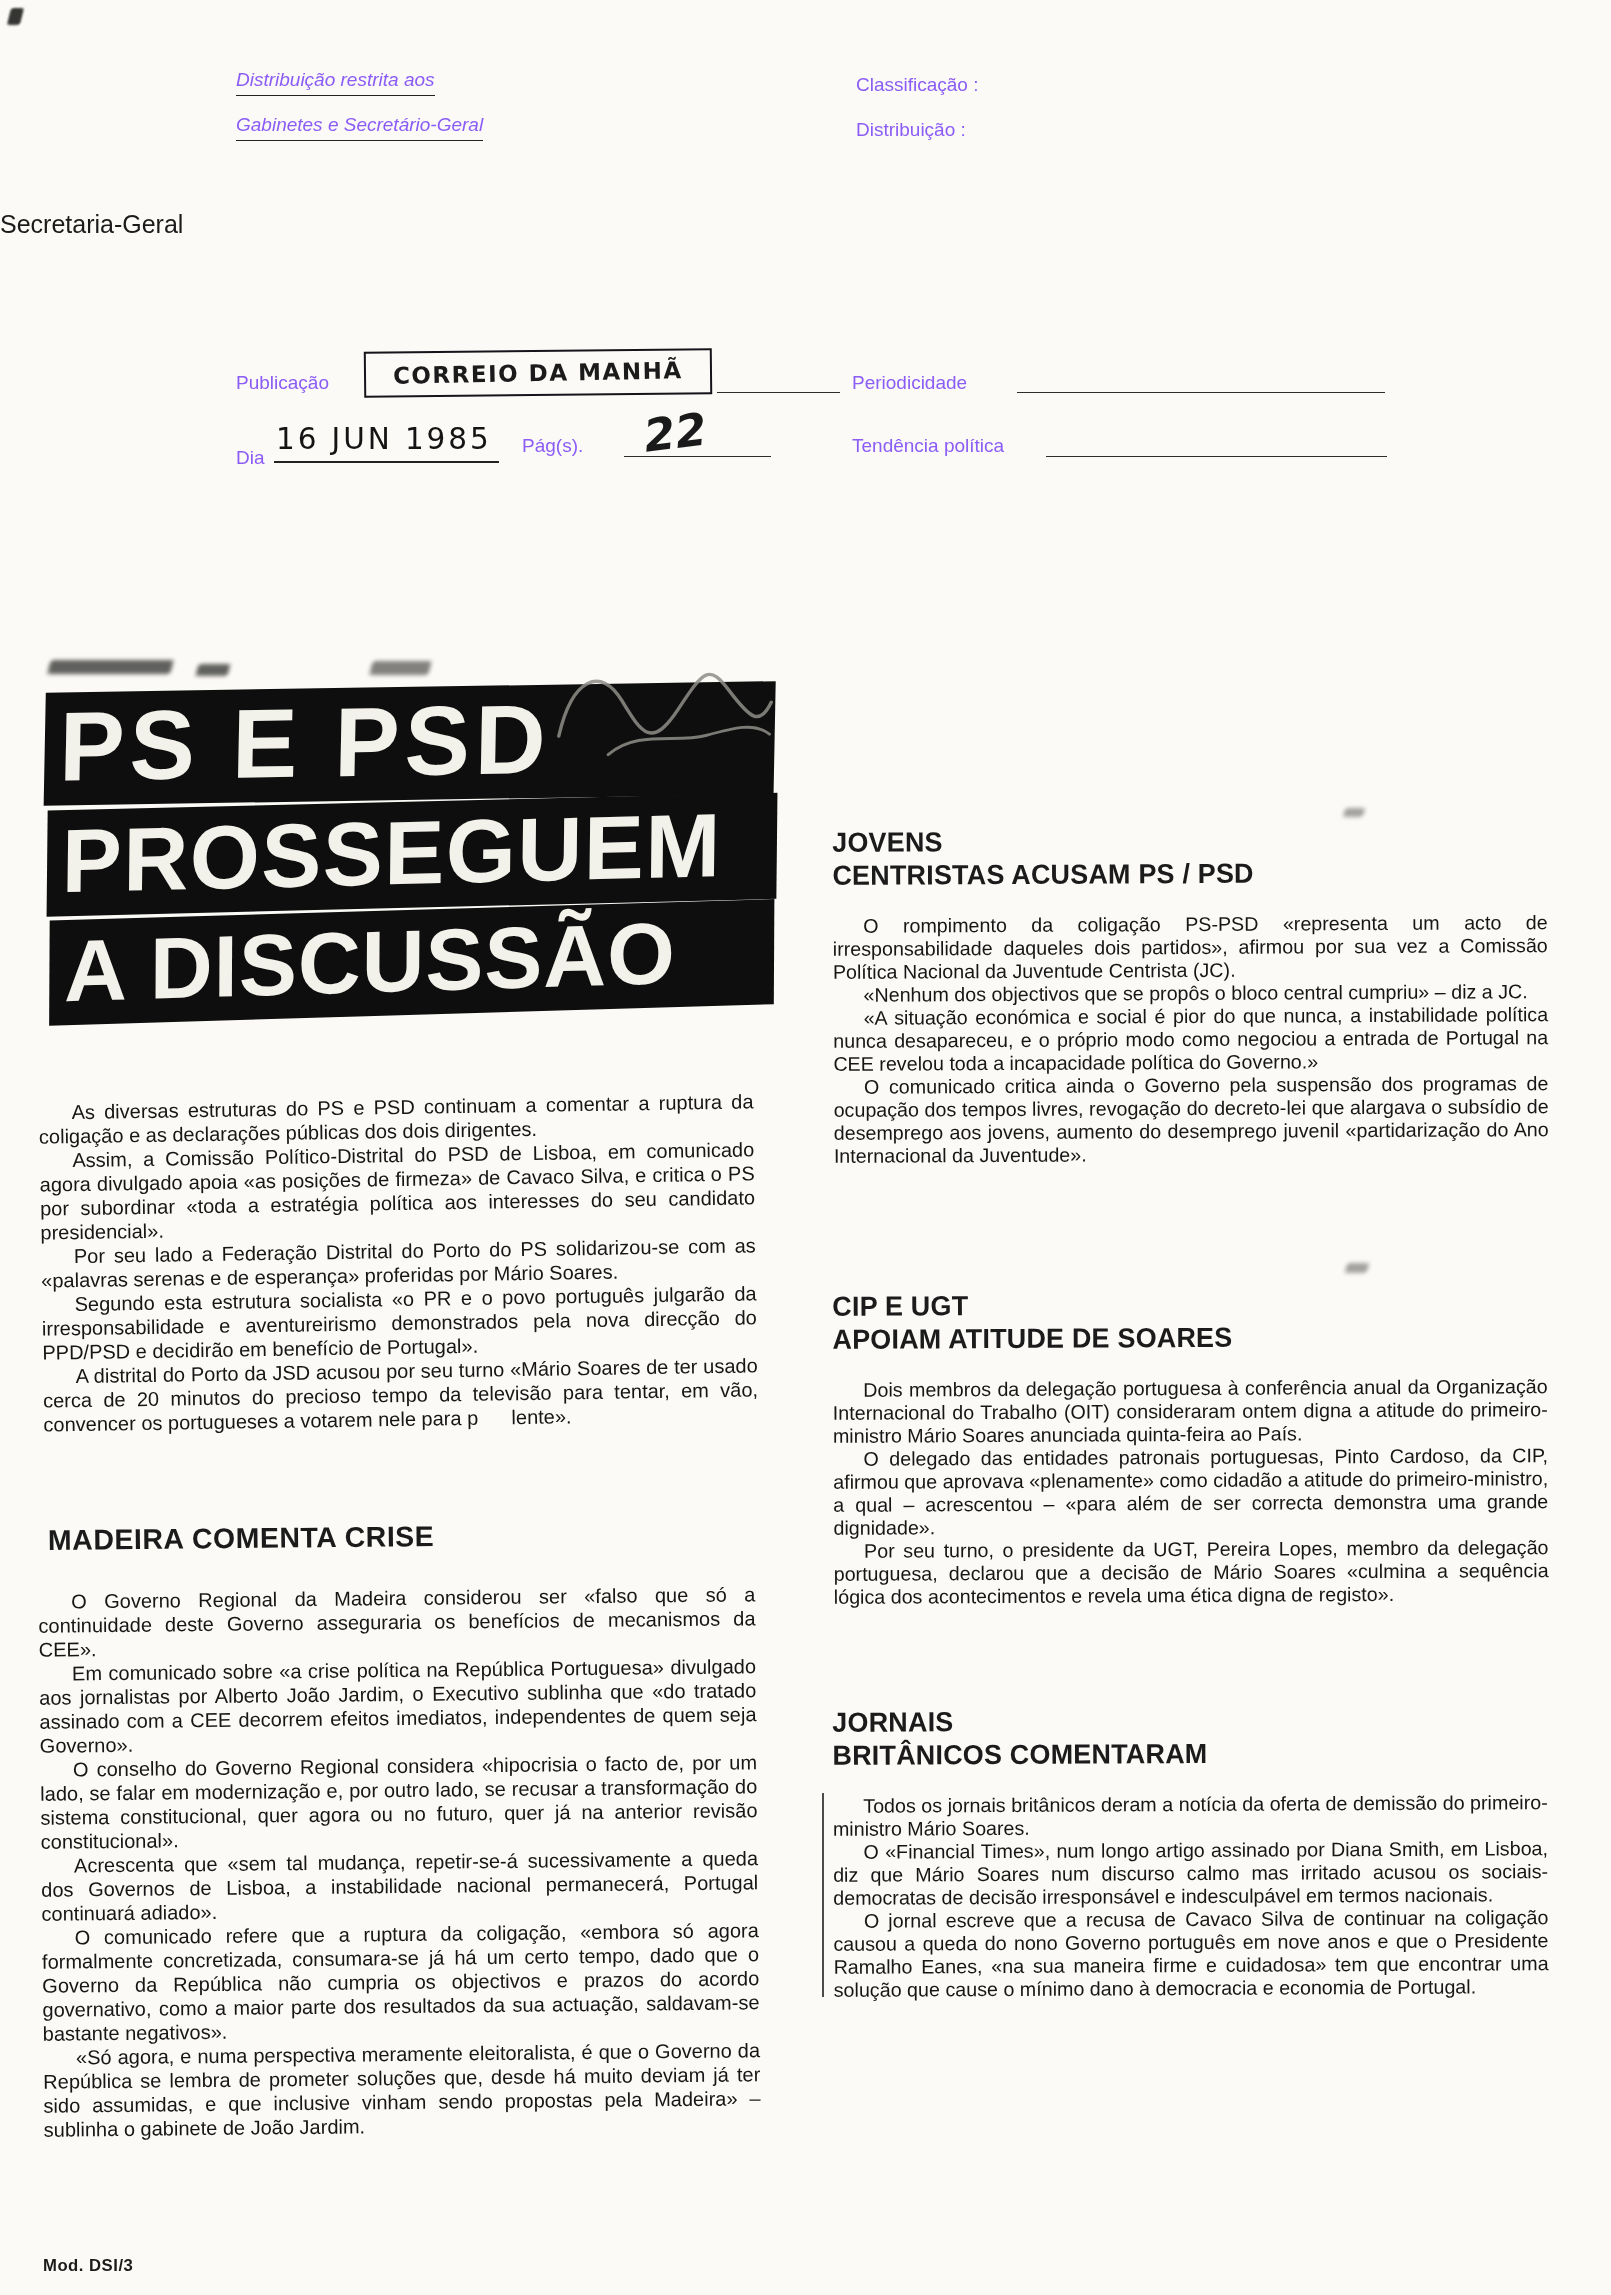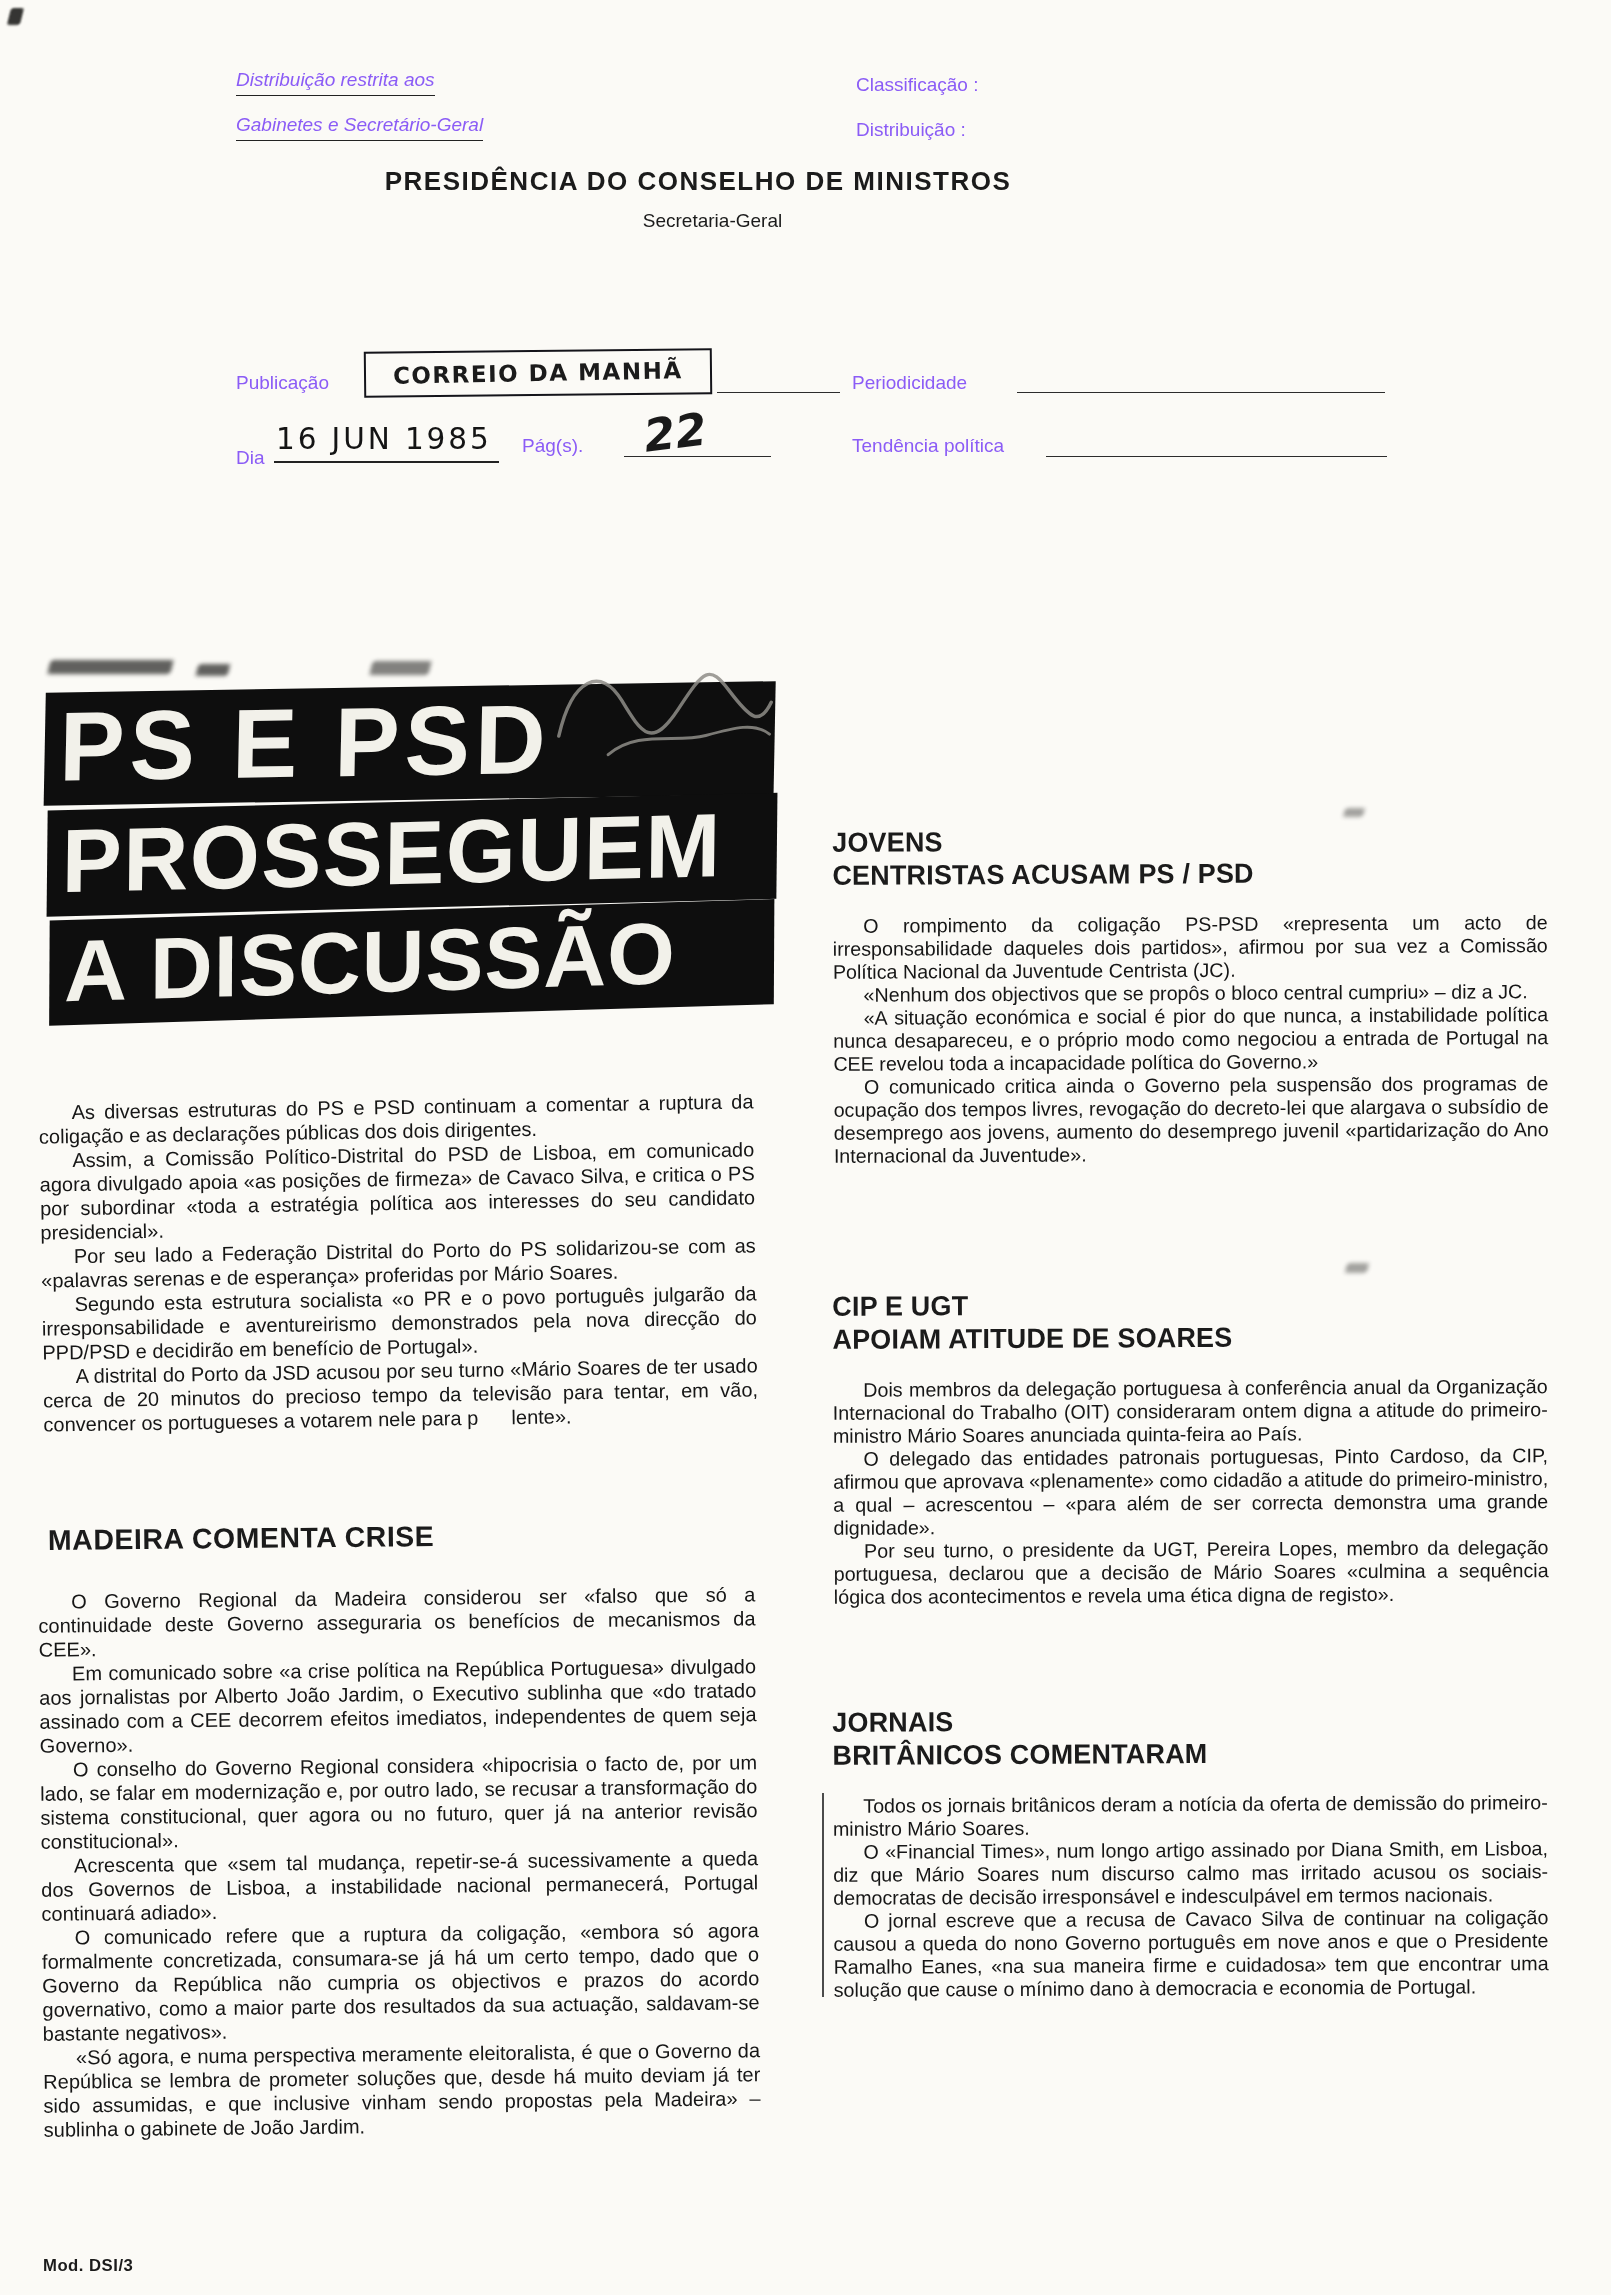--- a/index.html
+++ b/index.html
@@ -25,21 +25,21 @@
   .c1 { top: 74px; }
   .c2 { top: 119px; }
 
   .org-title {
     position: absolute; left: 0; right: 216px; top: 166px;
     text-align: center; font-size: 26px; font-weight: bold;
     letter-spacing: 1.5px; white-space: nowrap;
   }
   .org-subtitle {
     position: absolute; left: 0; right: 216px; top: 210px;
-    text-align: center; font-size: 19px; padding-left: 29px;
+    font-size: 25px;
   }
   .org-dept {
     position: absolute; left: 0; right: 0; top: 255px;
     text-align: center; font-size: 20px; letter-spacing: 0.5px; word-spacing: 12.8px;
     white-space: nowrap;
   }
   .org-division {
     position: absolute; left: 0; right: 216px; top: 304px;
     text-align: center; font-size: 14.2px; letter-spacing: 3.4px;
   }
@@ -156,21 +156,20 @@
   <div class="smudge sm3"></div>
   <div class="smudge mark-r1"></div>
   <div class="smudge mark-r2"></div>
 
   <div class="restricted-line r1 form-label">Distribuição restrita aos</div>
   <div class="restricted-line r2 form-label">Gabinetes e Secretário-Geral</div>
 
   <div class="class-label c1 form-label">Classificação :</div>
   <div class="class-label c2 form-label">Distribuição :</div>
 
-  <div class="org-title">PRESIDÊNCIA DO CONSELHO DE MINISTROS</div>
   <div class="org-subtitle">Secretaria-Geral</div>
 
   <div class="row-pub">
     <span class="pub-label form-label">Publicação</span>
     <span class="pub-box">
       <span class="pub-value">CORREIO DA MANHÃ</span>
     </span>
     <span class="fill-line pub-line"></span>
     <span class="per-label form-label">Periodicidade</span>
     <span class="fill-line per-line"></span>

